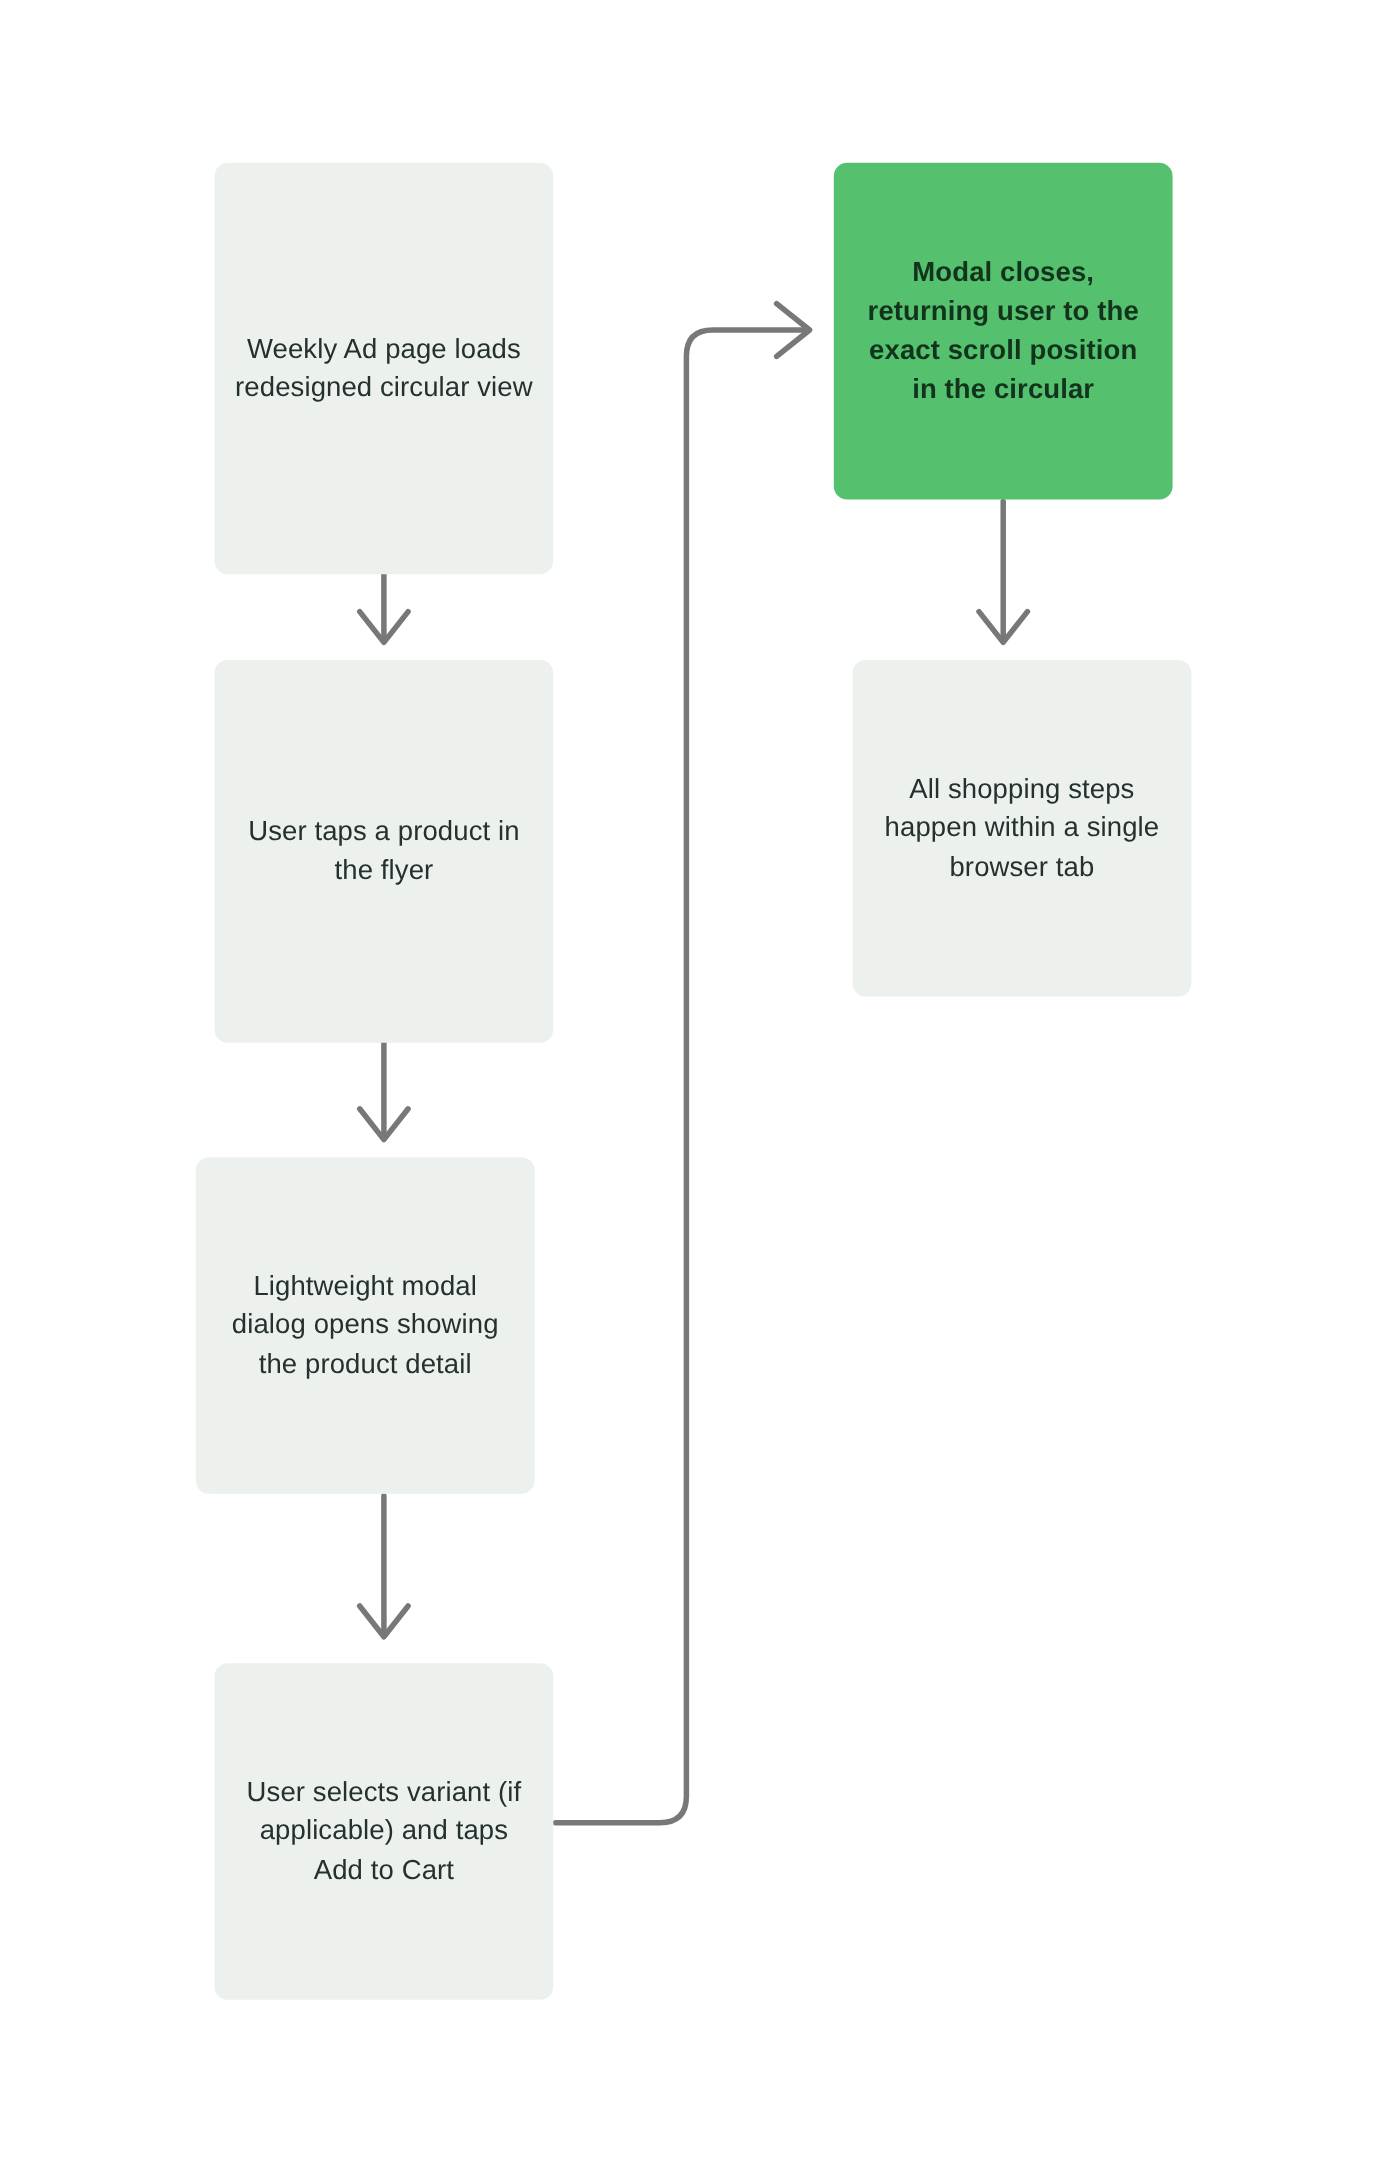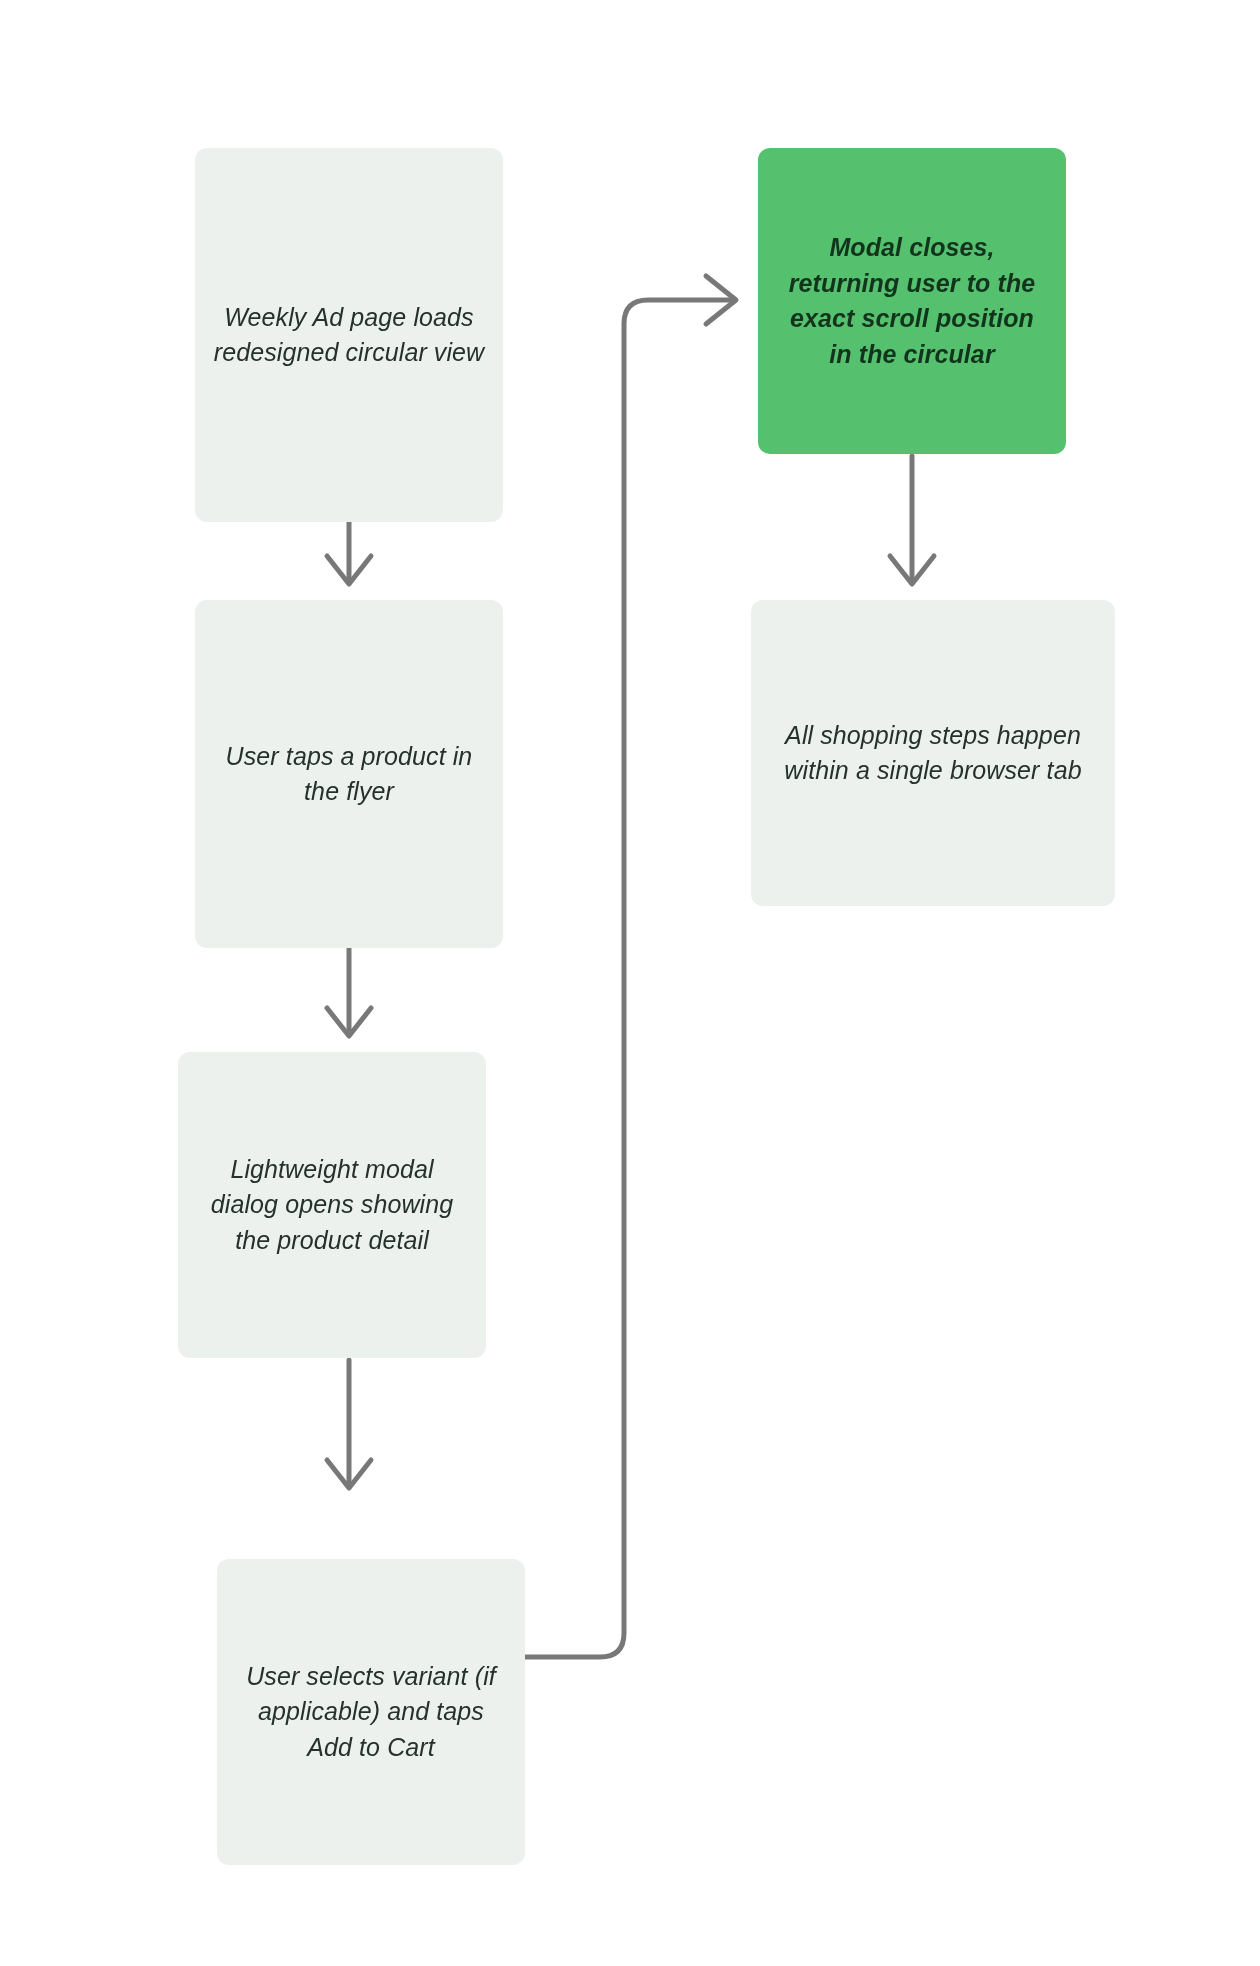--- a/index.html
+++ b/index.html
@@ -24,21 +24,20 @@
     position: absolute;
     box-sizing: border-box;
     border-radius: 12px;
     display: flex;
     align-items: center;
     justify-content: center;
     text-align: center;
     padding: 18px 18px;
     line-height: 1.42;
     letter-spacing: 0.1px;
-    font-style: italic;
   }
   .node-text {
     display: block;
     width: 100%;
   }
   .node.plain {
     background: #ecf1ee;
     color: #25312c;
     font-size: 25px;
     font-weight: 400;
@@ -47,23 +46,23 @@
     background: #55c16f;
     color: #12331c;
     font-size: 25px;
     font-weight: 700;
   }
 
   
   #node-weekly-ad   { left: 195px; top: 148px;  width: 308px; height: 374px; }
   #node-user-taps   { left: 195px; top: 600px;  width: 308px; height: 348px; }
   #node-modal-opens { left: 178px; top: 1052px; width: 308px; height: 306px; }
-  #node-add-to-cart { left: 195px; top: 1559px; width: 308px; height: 306px; margin-left: 22px; }
+  #node-add-to-cart { left: 195px; top: 1512px; width: 308px; height: 306px; }
   #node-modal-closes{ left: 758px; top: 148px;  width: 308px; height: 306px; }
-  #node-single-tab  { left: 751px; top: 600px;  width: 364px; height: 306px; }
+  #node-single-tab  { left: 775px; top: 600px;  width: 308px; height: 306px; }
 
   svg.edges {
     position: absolute;
     left: 0; top: 0;
     width: 1260px;
     height: 1966px;
     overflow: visible;
     pointer-events: none;
   }
   .edge-path {

